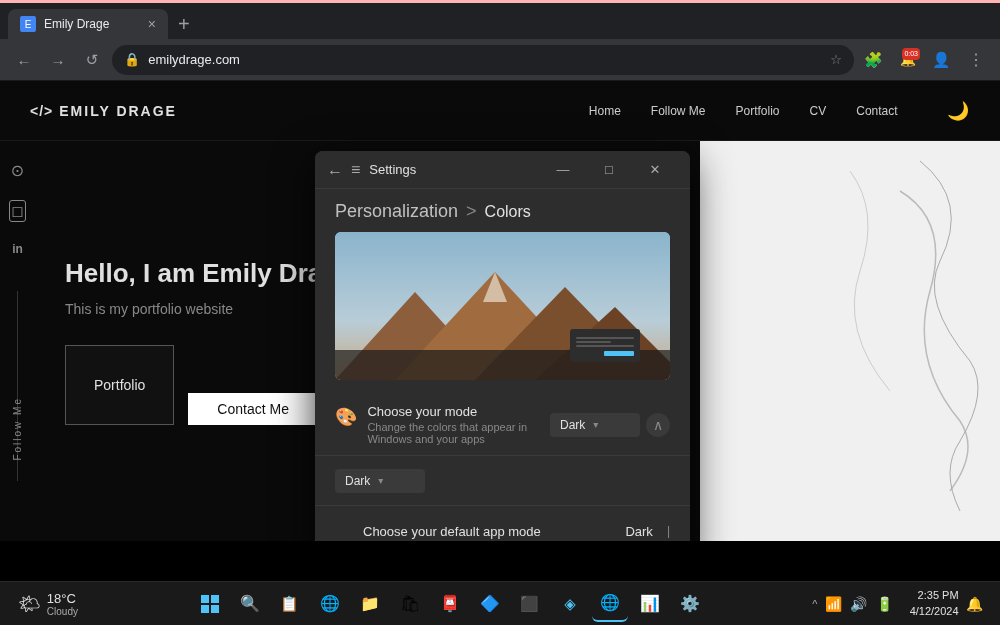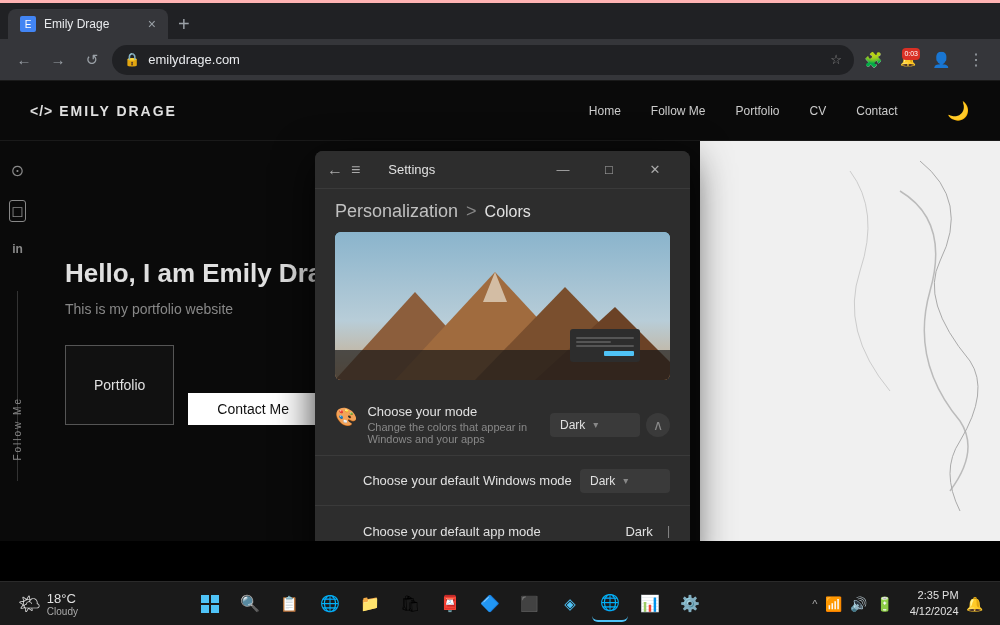--- a/index.html
+++ b/index.html
@@ -173,21 +173,21 @@
       display: flex;
       align-items: center;
       height: 38px;
       background: #2d2d2d;
       padding: 0 12px;
       border-bottom: 1px solid #3a3a3a;
     }
     .titlebar-left { display: flex; align-items: center; gap: 8px; }
     .titlebar-back { color: #aaa; font-size: 16px; cursor: pointer; }
     .titlebar-menu { color: #aaa; font-size: 16px; cursor: pointer; }
-    .titlebar-title { color: #e0e0e0; font-size: 13px; margin-left: 20px; }
+    .titlebar-title { color: #e0e0e0; font-size: 13px; margin-left: 1px; }
     .titlebar-controls { margin-left: auto; display: flex; gap: 0; }
     .win-ctrl { width: 46px; height: 32px; display: flex; align-items: center; justify-content: center; color: #aaa; font-size: 13px; cursor: pointer; }
 
     .settings-header {
       padding: 12px 20px 10px;
       display: flex;
       align-items: center;
       gap: 8px;
     }
     .settings-breadcrumb { color: #c0c0c0; font-size: 18px; font-weight: 300; }
@@ -434,25 +434,20 @@
         <div class="settings-row-control">
           <div class="settings-select">
             <span>Dark</span>
             <span class="settings-select-arrow">▾</span>
           </div>
           <div class="expand-btn">∧</div>
         </div>
       </div>
 
       <div class="settings-row">
-        <div class="settings-row-left">
-          <div class="settings-row-text" style="padding-left:28px;">
-            <div class="settings-row-label">Choose your default Windows mode</div>
-          </div>
-        </div>
         <div class="settings-row-control">
           <div class="settings-select">
             <span>Dark</span>
             <span class="settings-select-arrow">▾</span>
           </div>
         </div>
       </div>
 
       <div class="settings-row" style="border-bottom:none;gap:12px;">
         <div class="settings-row-left">

